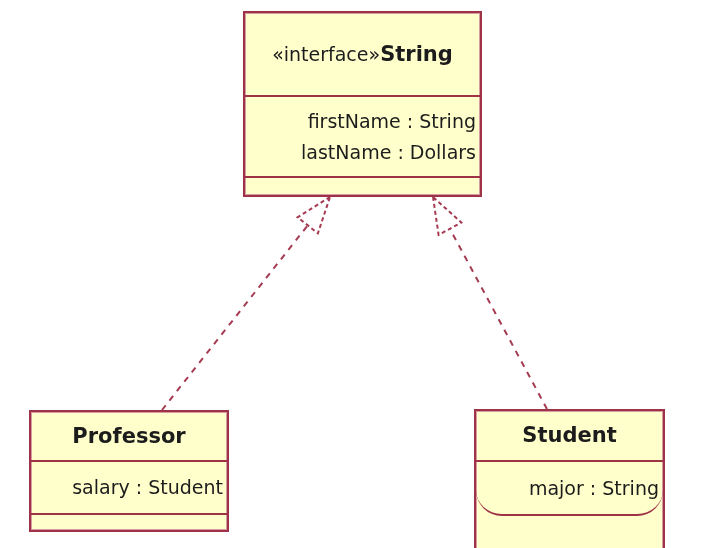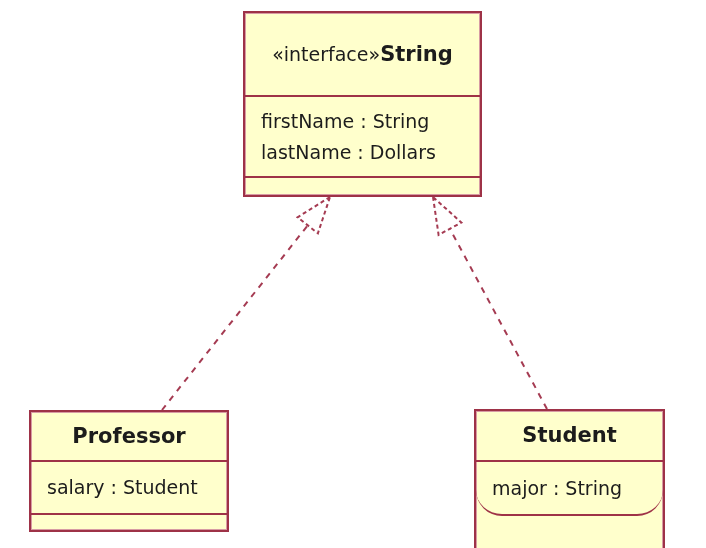--- a/index.html
+++ b/index.html
@@ -43,20 +43,21 @@
 
   .stereotype { font-size: 19px; line-height: 28px; }
   .class-name { font-size: 21px; line-height: 29px; font-weight: bold; }
 
   .attrs-comp {
     display: flex;
     flex-direction: column;
     justify-content: center;
     padding-left: 16px;
     padding-right: 4px;
+    text-align: right;
   }
   .person .attrs-comp    { height: 81px; }
   .professor .attrs-comp { height: 53px; }
   .student .attrs-comp   { height: 54px; border-radius: 26px; }
 
   .attribute { font-size: 19px; line-height: 31px; white-space: nowrap; }
 
   .ops-comp { flex: 1; border-bottom: none; }
 </style>
 </head>

